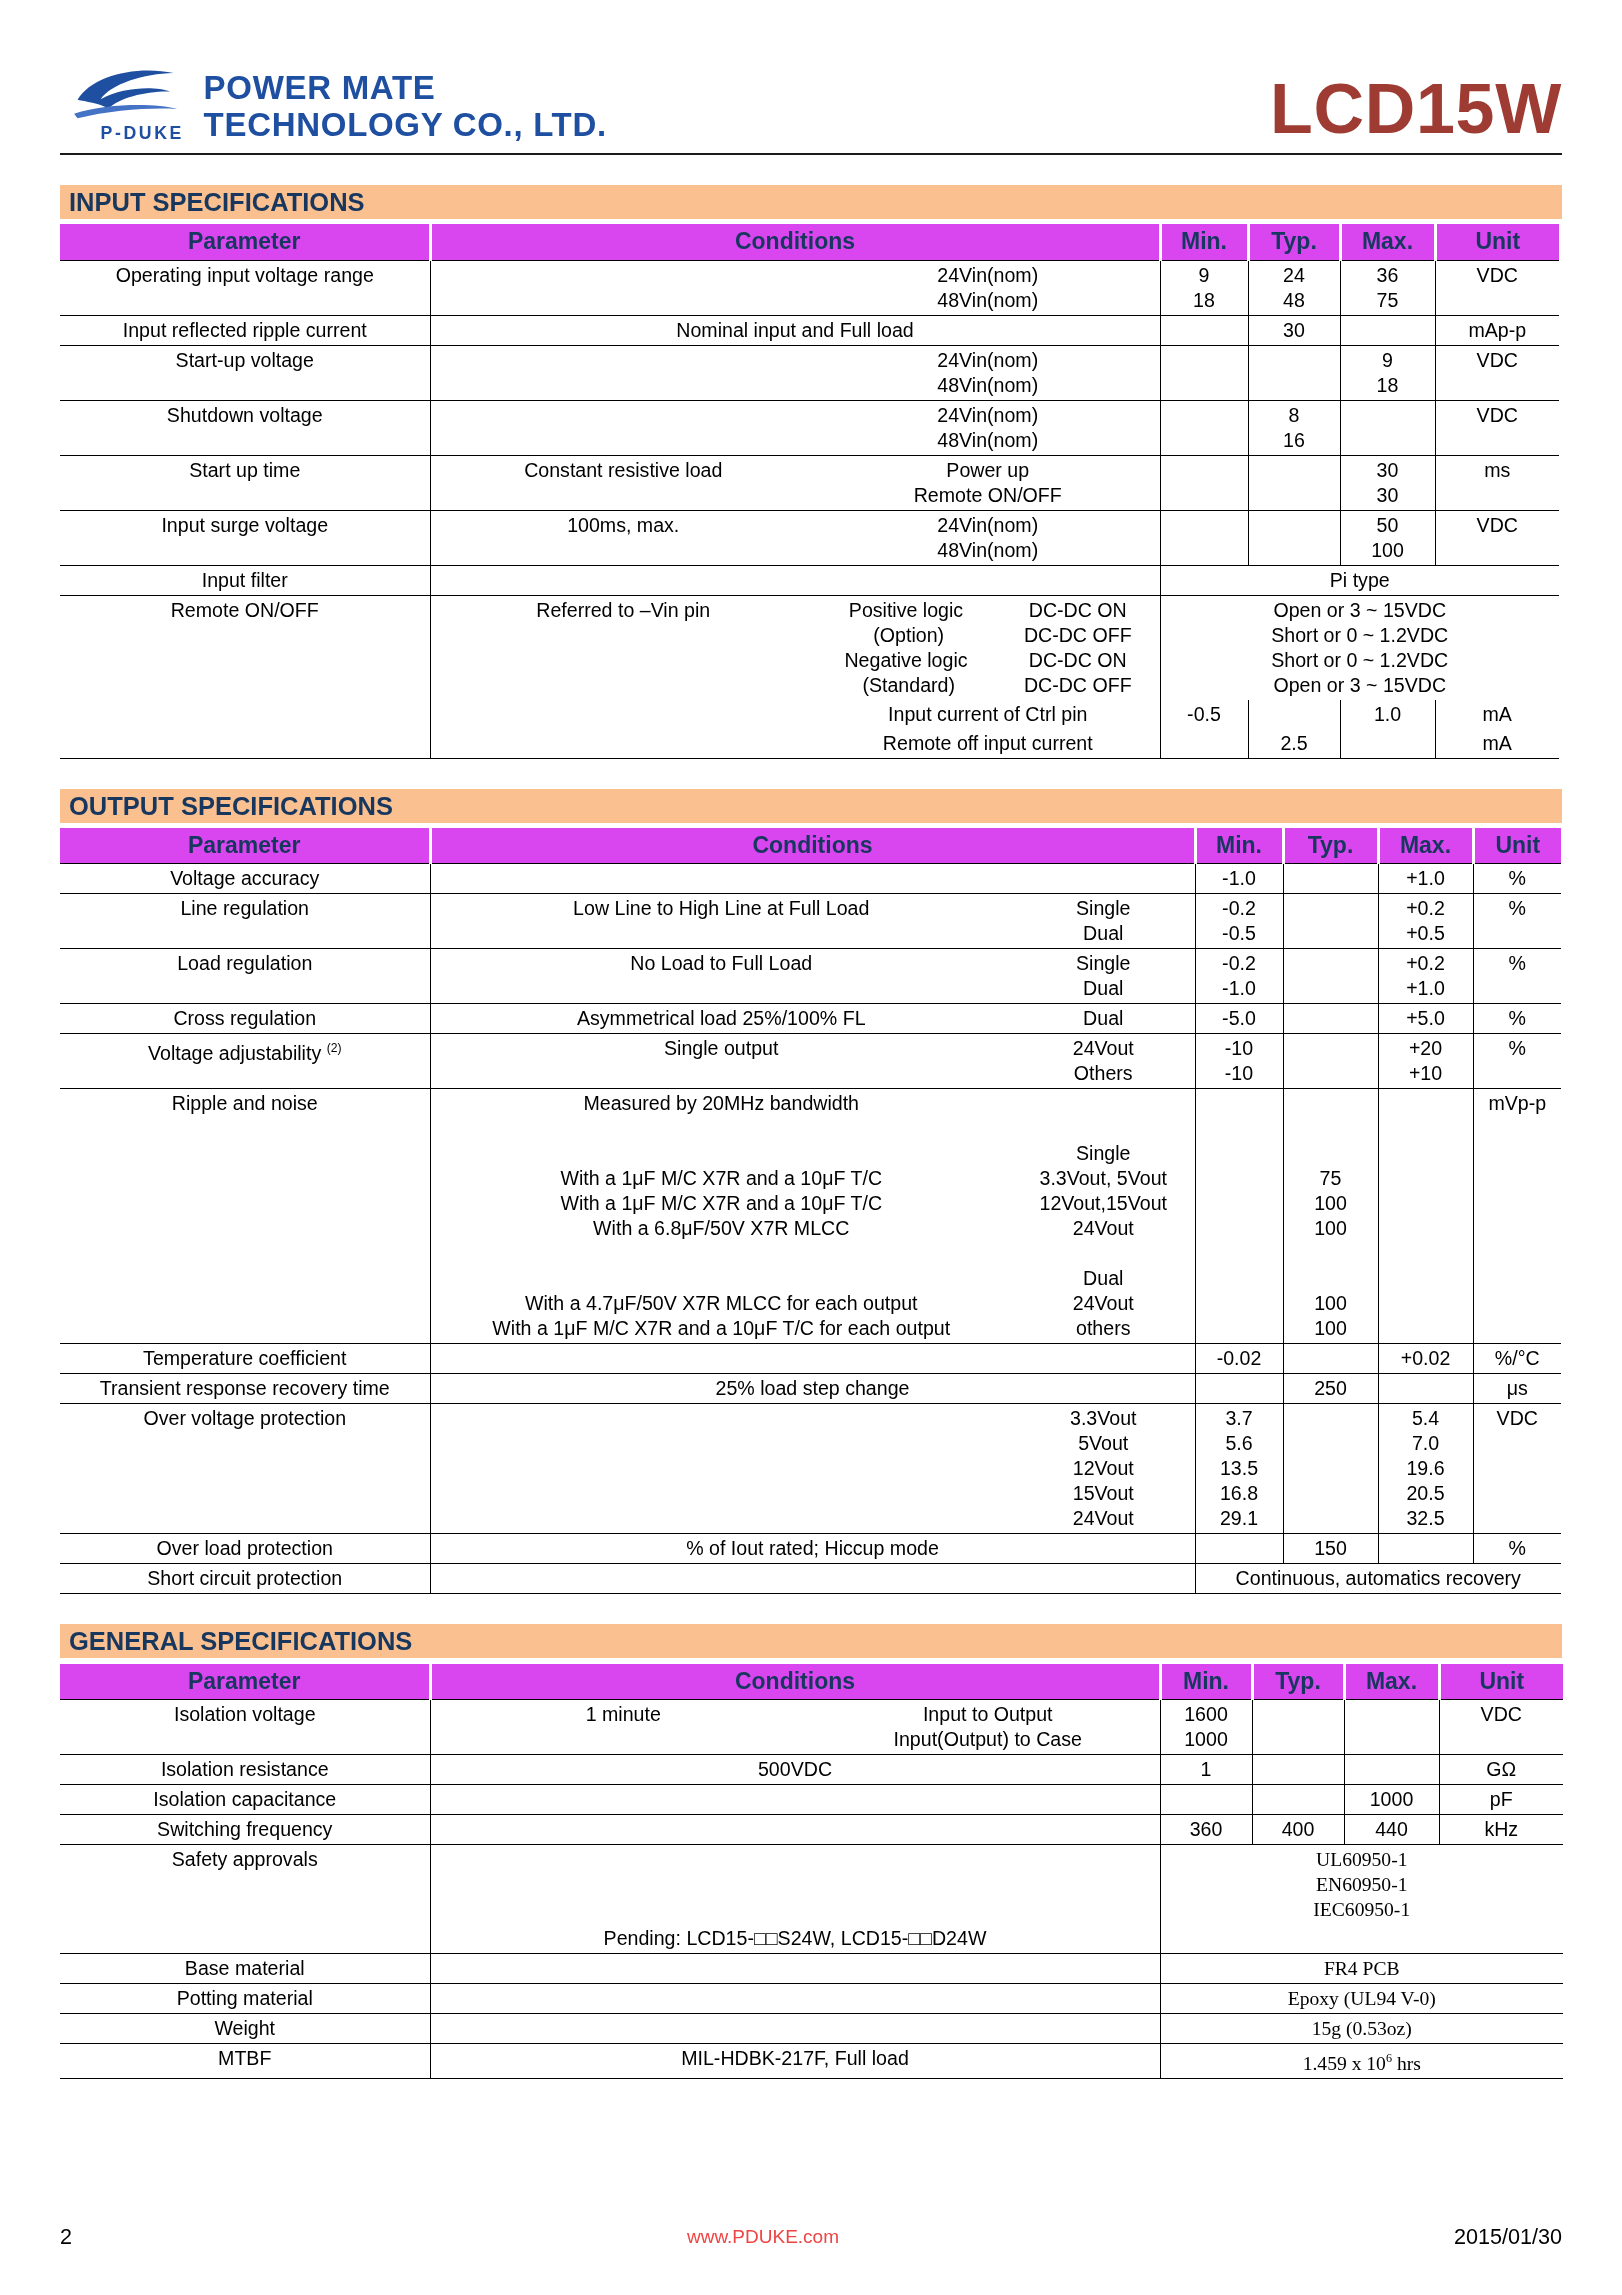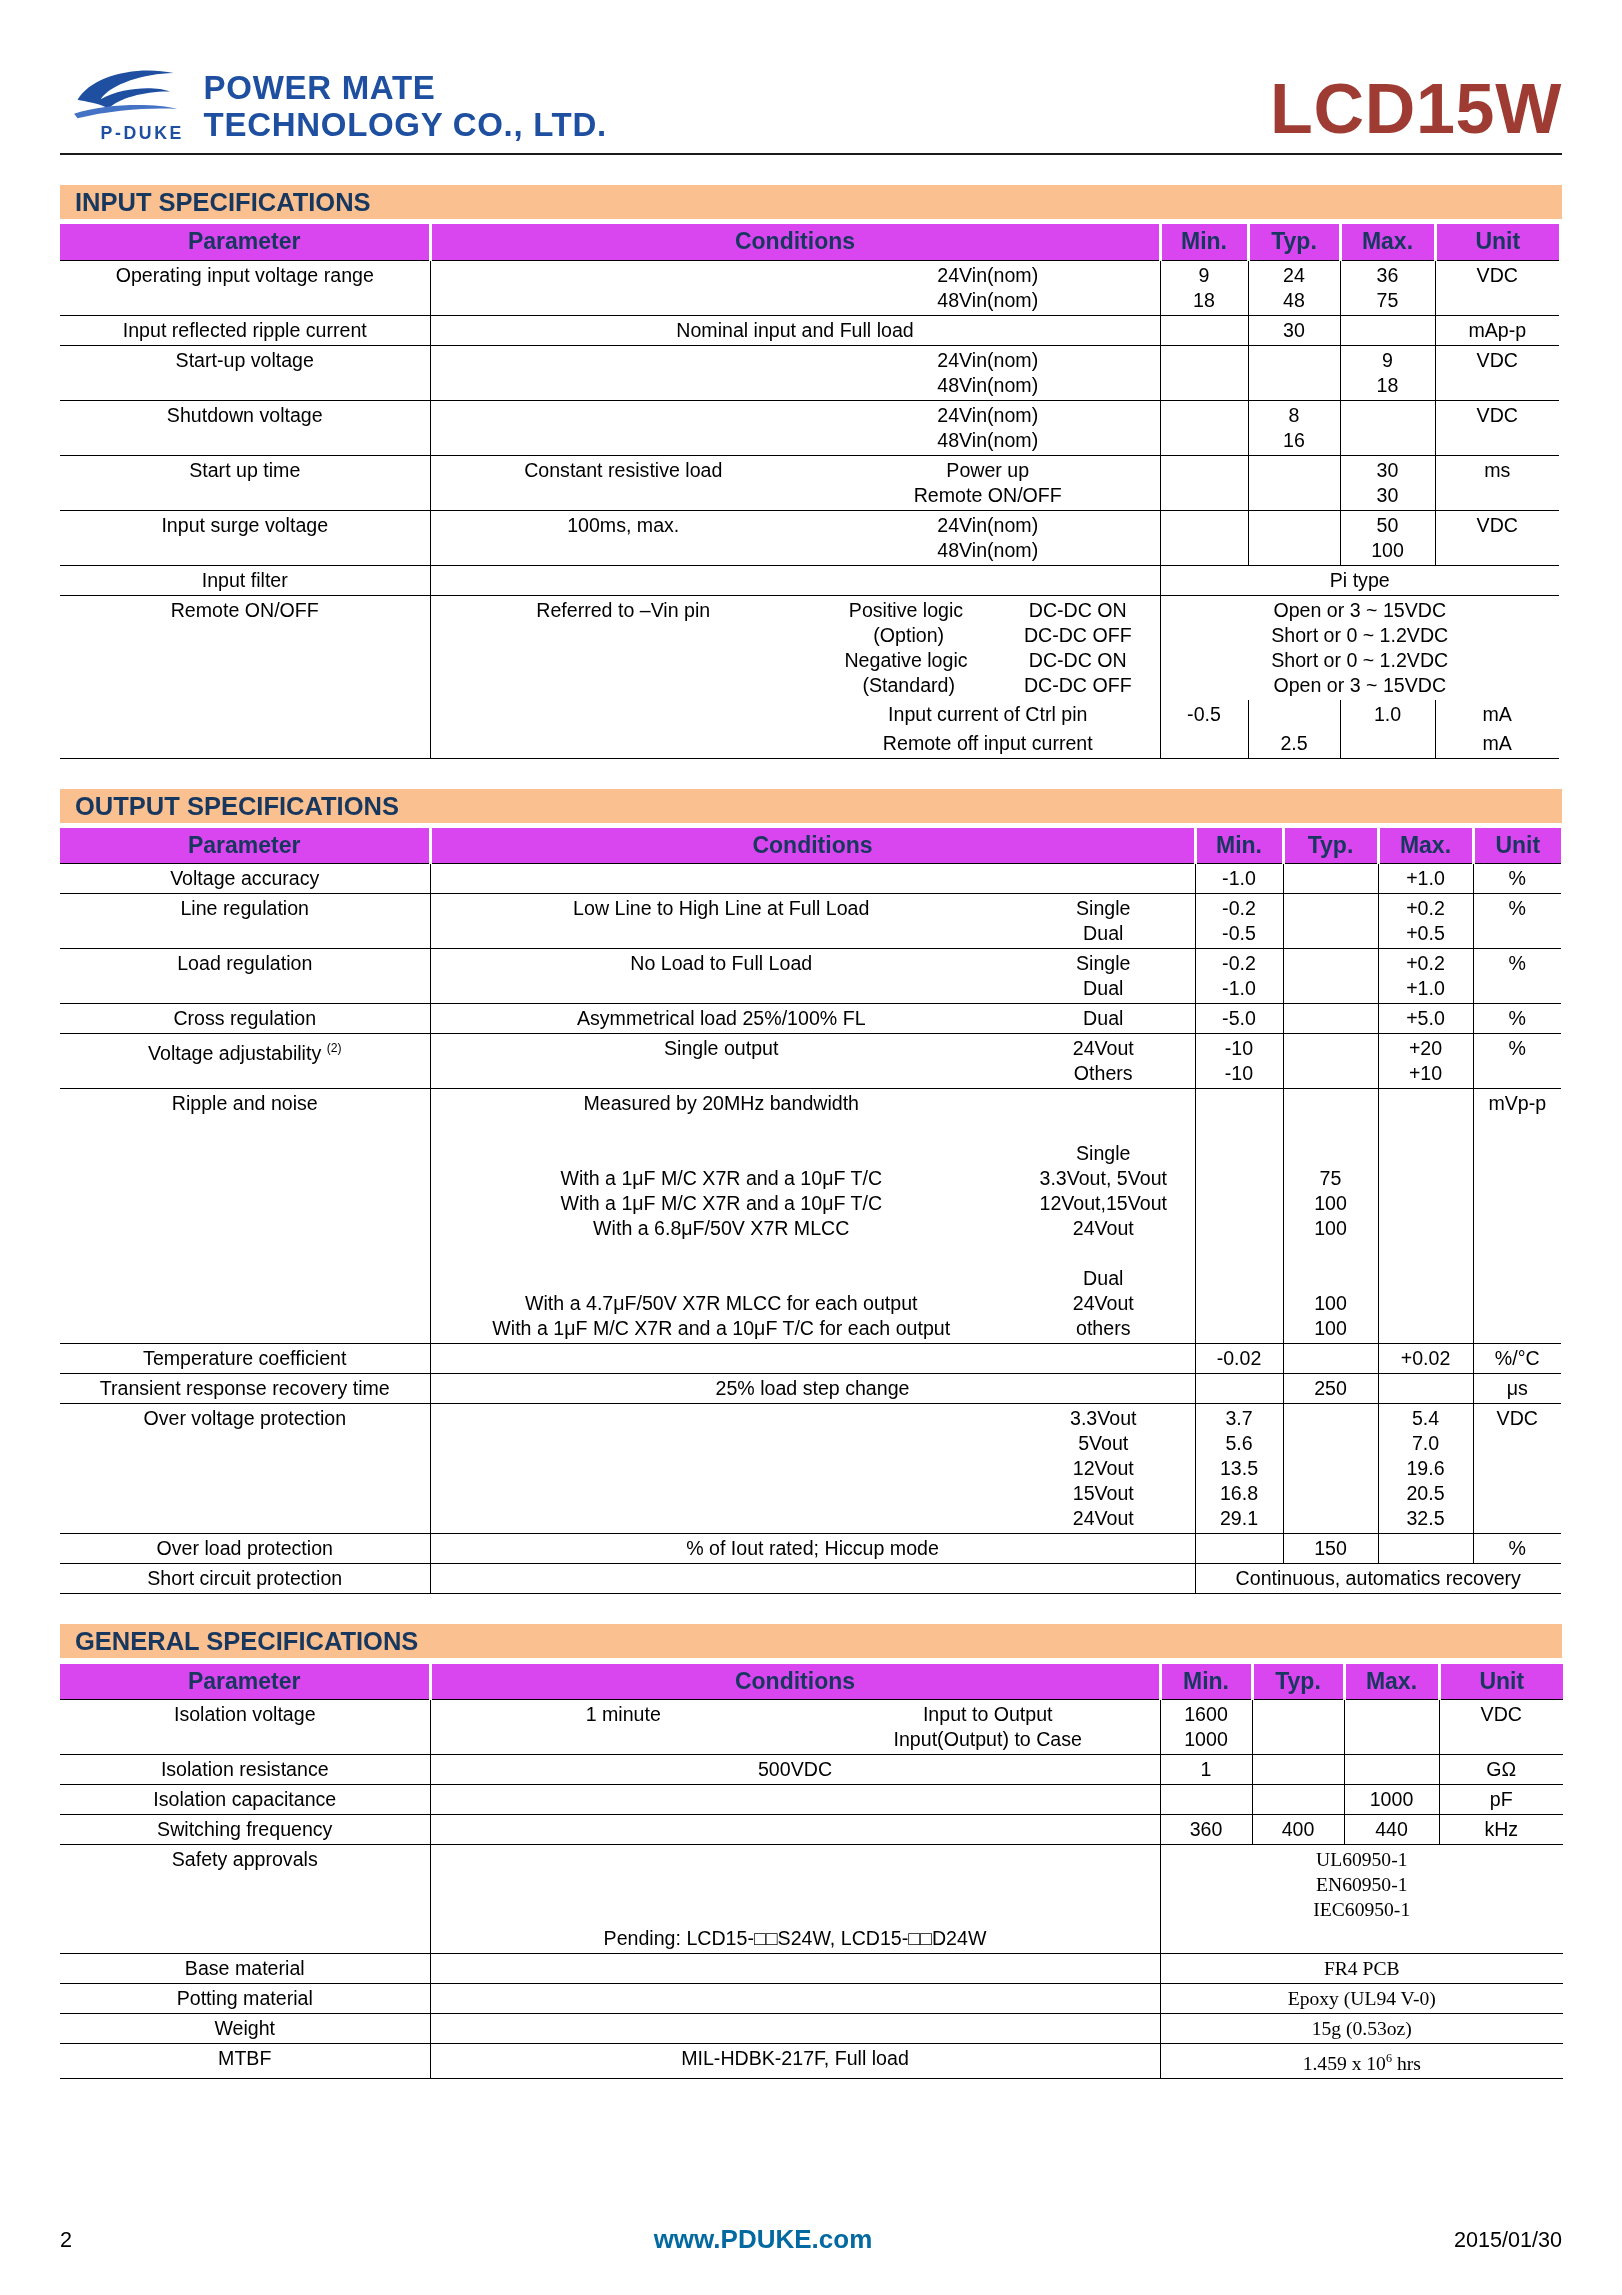--- a/index.html
+++ b/index.html
@@ -19,21 +19,21 @@
   .logo-block { display:flex; flex-direction:column; align-items:flex-end; width:124px; }
   .logo-text { color:#1E4FA0; font-weight:bold; font-size:17.7px; letter-spacing:2.6px; margin-top:2.6px; }
   .company { display:flex; flex-direction:column; padding-top:3.9px; }
   .company-line { color:#1E4FA0; font-weight:bold; font-size:33px; line-height:37px; letter-spacing:0.7px; }
   .product-title { color:#9E3B32; font-weight:bold; font-size:70px; line-height:63px; letter-spacing:0.7px; padding-bottom:2.6px; }
 
   
   .section { margin-top:30px; }
   .section-bar {
     background:#FAC090; color:#17375E; font-weight:bold; font-size:25.5px;
-    height:34px; line-height:34px; padding-left:15px; margin-bottom:5.2px;
+    height:34px; line-height:34px; padding-left:9px; margin-bottom:5.2px;
   }
   table.spec-table { border-collapse:collapse; table-layout:fixed; width:1498px; }
   table.spec-table th {
     background:#d946ef; color:#17375E; font-weight:bold; font-size:23px;
     height:33px; padding:1.3px 3.9px; border-right:3.3px solid #ffffff; text-align:center;
   }
   table.spec-table th:last-child { border-right:none; }
   table.spec-table td {
     border-top:1.3px solid #000; font-size:19.6px; line-height:25px;
     padding:2px 6.5px; vertical-align:top; text-align:center; overflow:hidden;
@@ -46,21 +46,21 @@
   td.al-c { text-align:center; }
   td.va-m { vertical-align:middle; }
   td.param { padding-left:17px; }
   sup { font-size:62%; }
 
   
   .doc-footer {
     position:absolute; left:60px; top:2224px; width:1502px;
     display:flex; justify-content:space-between; align-items:center; font-size:21.6px;
   }
-  .site { color:#0369a1; font-weight:bold; font-size:26px; }
+  .site { color:#ef4444; font-weight:normal; font-size:19px; }
 </style>
 </head>
 <body>
 
 <div class="page">
   <div class="inner">
 
     <header class="doc-header">
       <div class="logo-row">
         <div class="logo-block">

